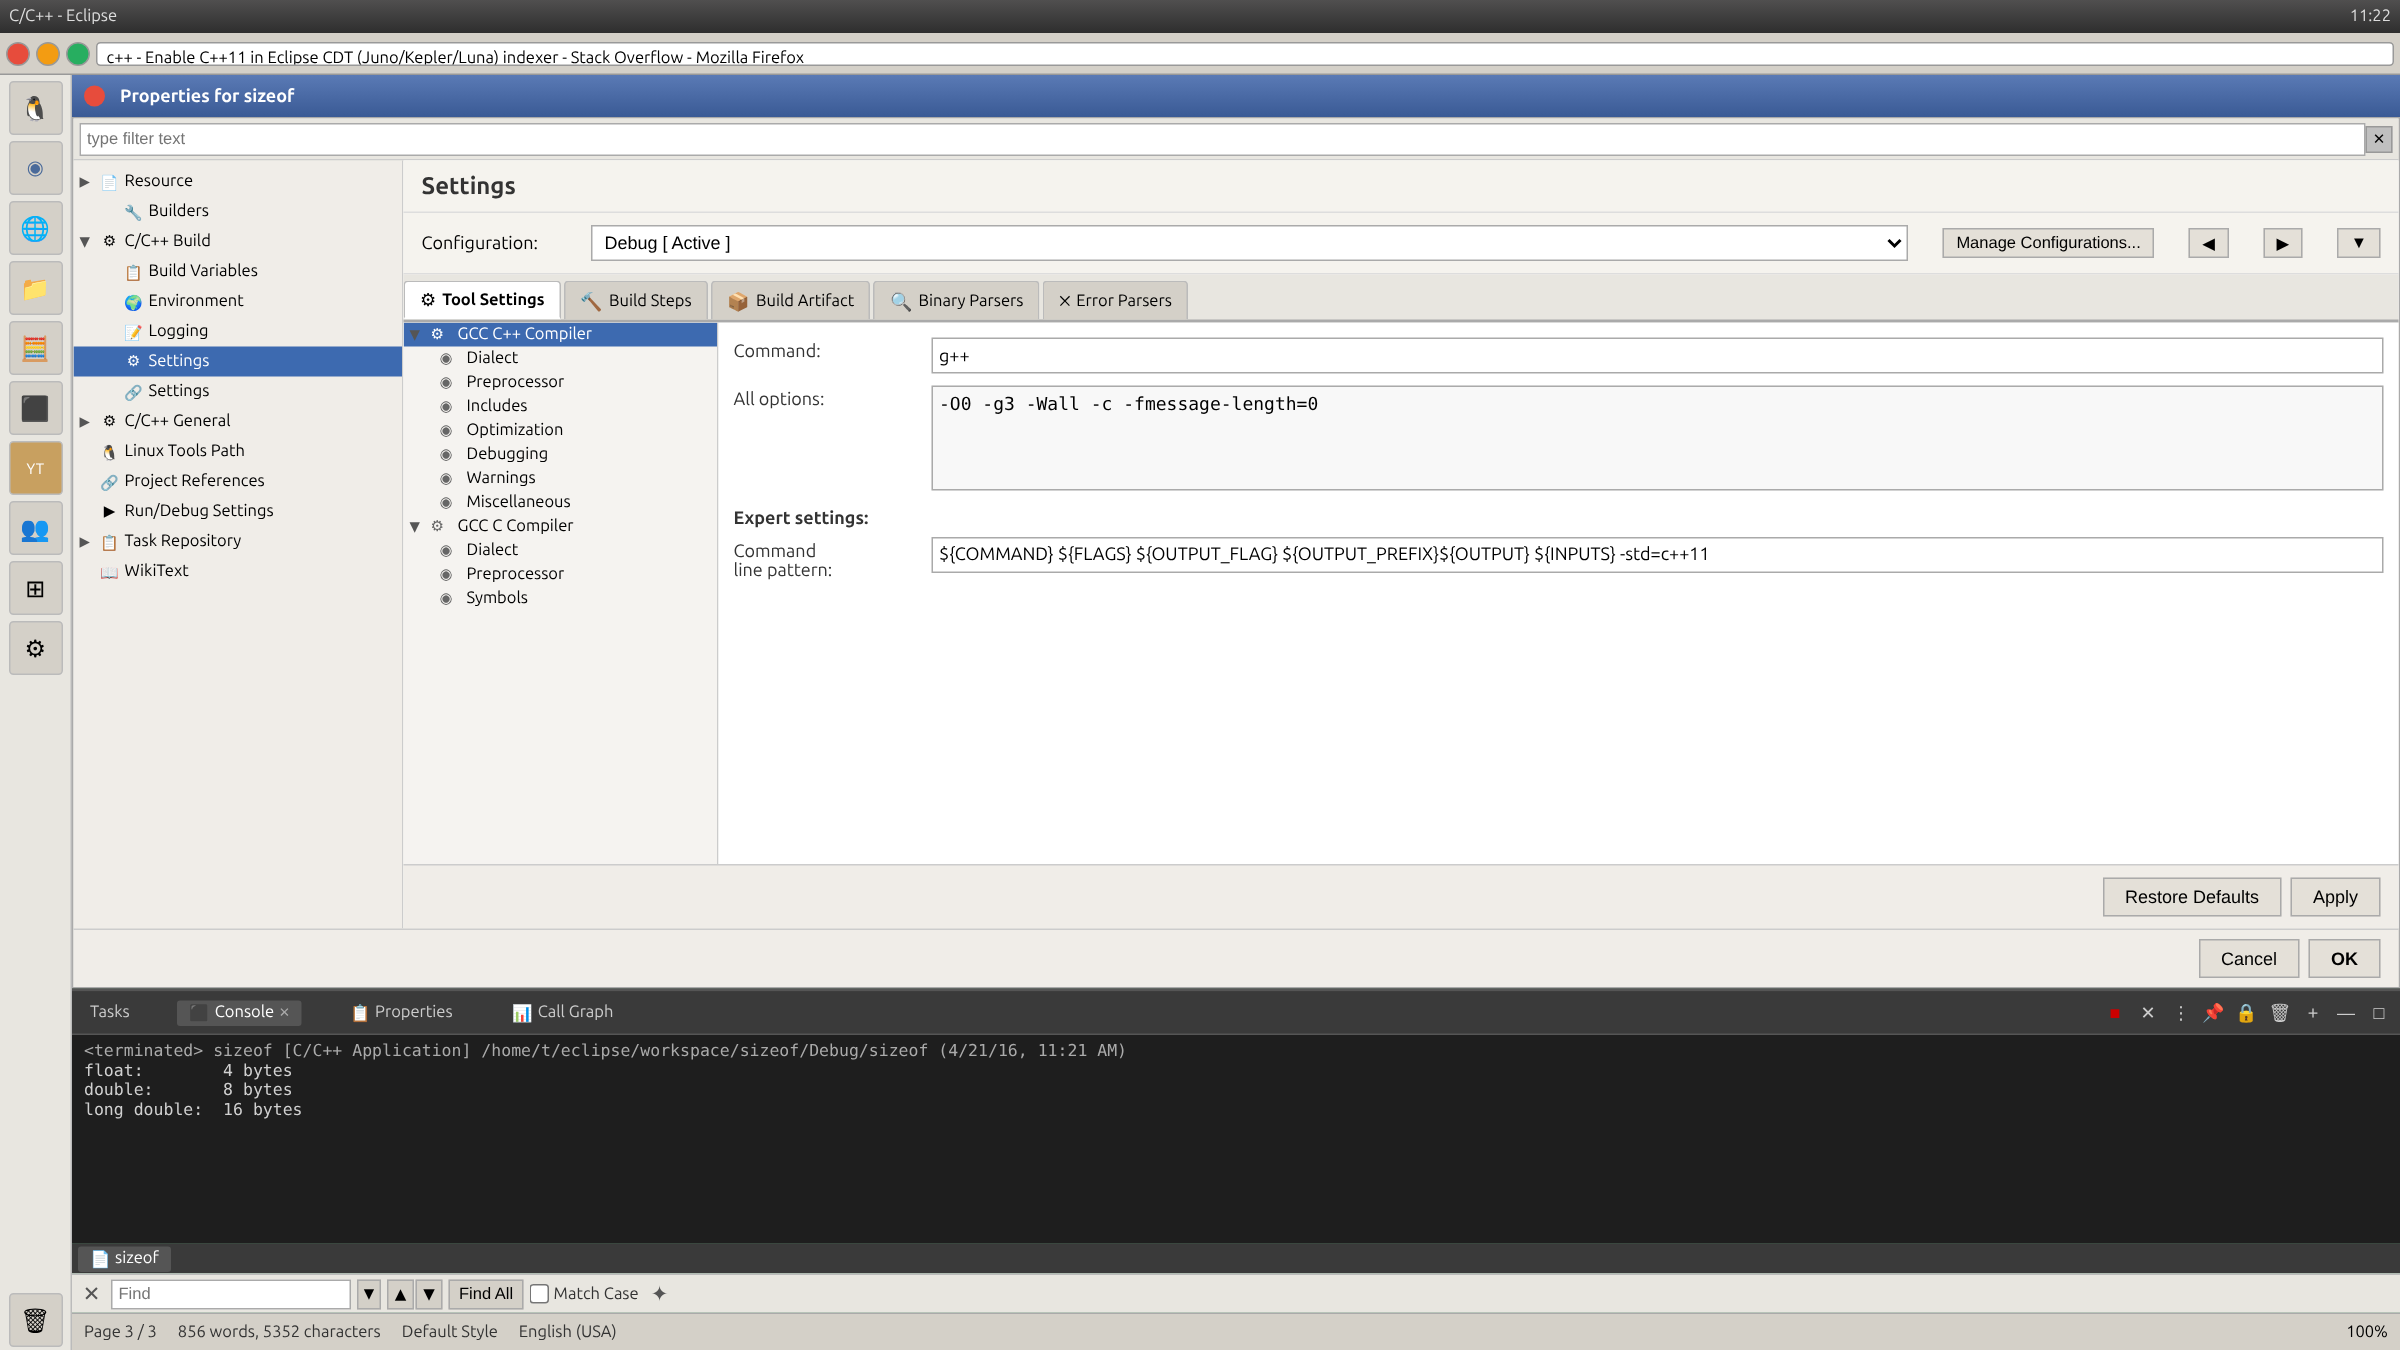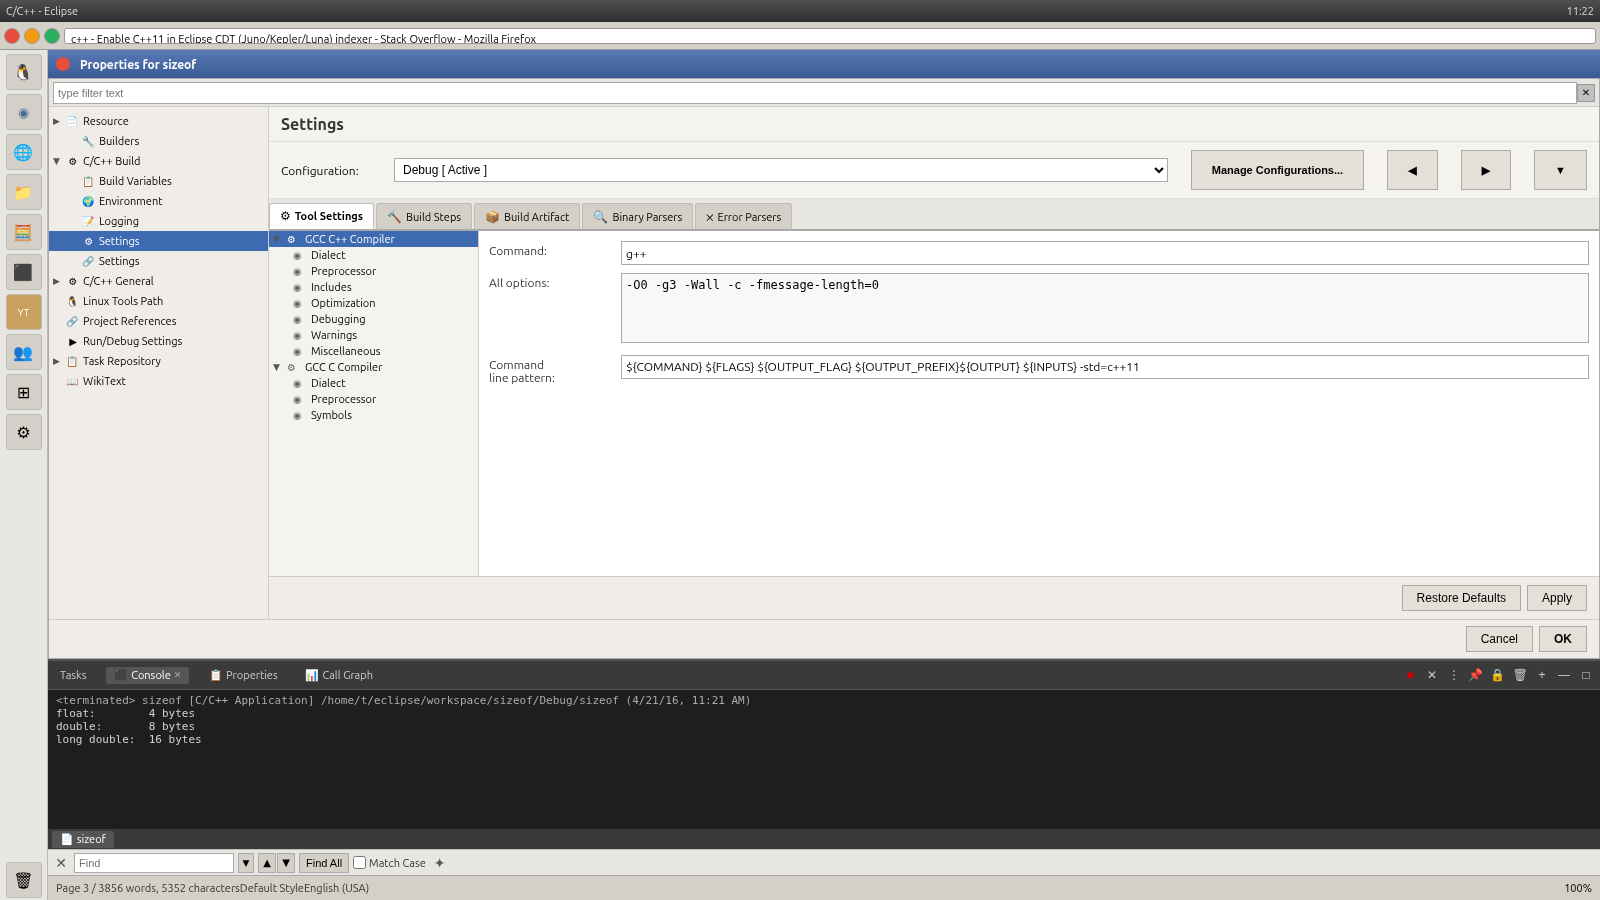--- a/index.html
+++ b/index.html
@@ -232,27 +232,26 @@
     .config-label { font-size: 12px; min-width: 90px; }
     .config-select {
       flex: 1;
       height: 24px;
       border: 1px solid #aaa;
       background: white;
       font-size: 12px;
       padding: 0 4px;
     }
     .config-btn {
-      height: 40px;
-      padding: 0 20px;
+      height: 20px;
+      padding: 0 8px;
       background: #e4e0d8;
       border: 1px solid #aaa;
       cursor: pointer;
       font-size: 11px;
-      font-weight: bold;
     }
 
     
     .tabs-bar {
       display: flex;
       background: #e8e6e0;
       border-bottom: 2px solid #aaa;
       padding-top: 4px;
     }
     .tab {
@@ -391,21 +390,21 @@
       display: flex;
       flex-direction: column;
     }
     .bottom-tabs {
       display: flex;
       background: #3a3a3a;
       border-bottom: 1px solid #555;
       align-items: center;
       height: 24px;
       padding: 0 8px;
-      gap: 12px;
+      gap: 24px;
     }
     .bottom-content {
       flex: 1;
       background: #1e1e1e;
       color: #d0d0d0;
       font-family: 'DejaVu Sans Mono', 'Courier New', monospace;
       font-size: 11px;
       padding: 4px 8px;
       overflow-y: auto;
     }
@@ -430,21 +429,21 @@
     }
 
     
     .status-bar {
       height: 20px;
       background: #d4d0c8;
       display: flex;
       align-items: center;
       padding: 12px 8px;
       font-size: 11px;
-      gap: 0;
+      gap: 14px;
       border-top: 1px solid #aaa;
     }
     .status-section { color: #333; }
     .status-right { margin-left: auto; display: flex; gap: 8px; }
 
     
     .find-bar {
       height: 26px;
       background: #e8e6e0;
       border-top: 1px solid #bbb;
@@ -739,20 +738,21 @@
                     <div class="detail-value" style="flex:1; border:1px solid #aaa; background: white; height:24px; padding: 0 4px; font-size:12px; display:flex; align-items:center;">
                       <span>g++</span>
                     </div>
                   </div>
                   <div class="detail-row" style="align-items: flex-start;">
                     <span class="detail-label">All options:</span>
                     <textarea class="detail-textarea" readonly="" style="flex: 1 1 0%; border: 1px solid rgb(170, 170, 170); background: rgb(248, 248, 248); padding: 4px; font-size: 12px; height: 70px;">-O0 -g3 -Wall -c -fmessage-length=0</textarea>
                   </div>
 
                   <div class="expert-section">
+                    <div class="expert-label">Expert settings:</div>
                     <div class="detail-row">
                       <span class="detail-label" style="white-space: pre-line;">Command
 line pattern:</span>
                       <div style="flex:1; border:1px solid #aaa; background: white; min-height:24px; padding: 4px; font-size:12px; word-break: break-all;">
                         <span>${COMMAND} ${FLAGS} ${OUTPUT_FLAG} ${OUTPUT_PREFIX}${OUTPUT} ${INPUTS} -std=c++11</span>
                       </div>
                     </div>
                   </div>
                 </div>
 

